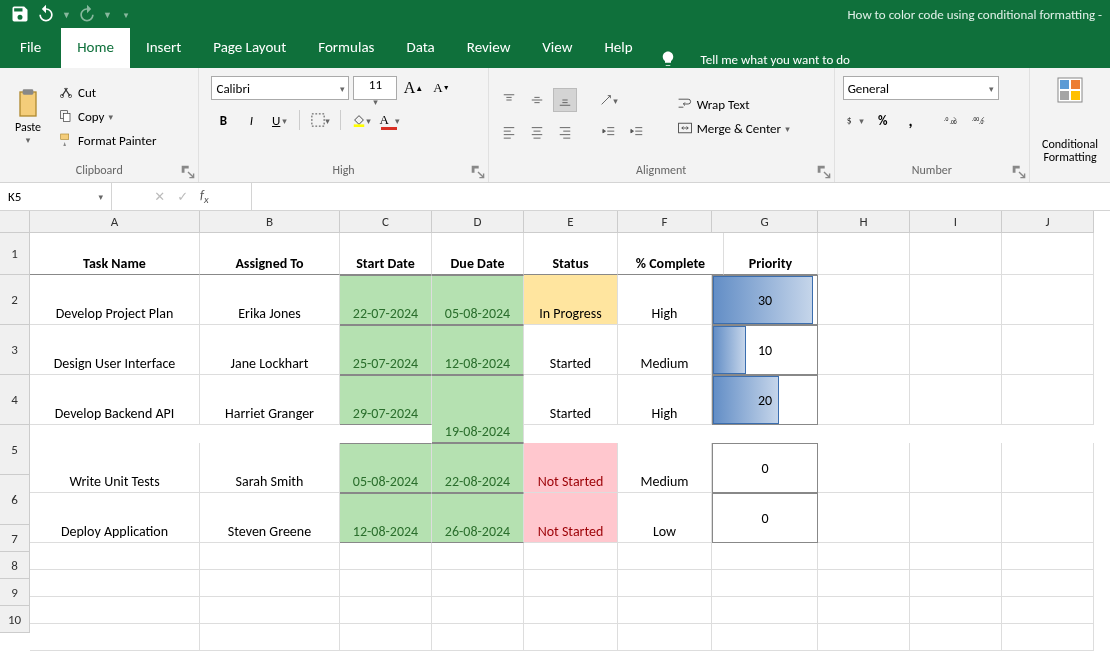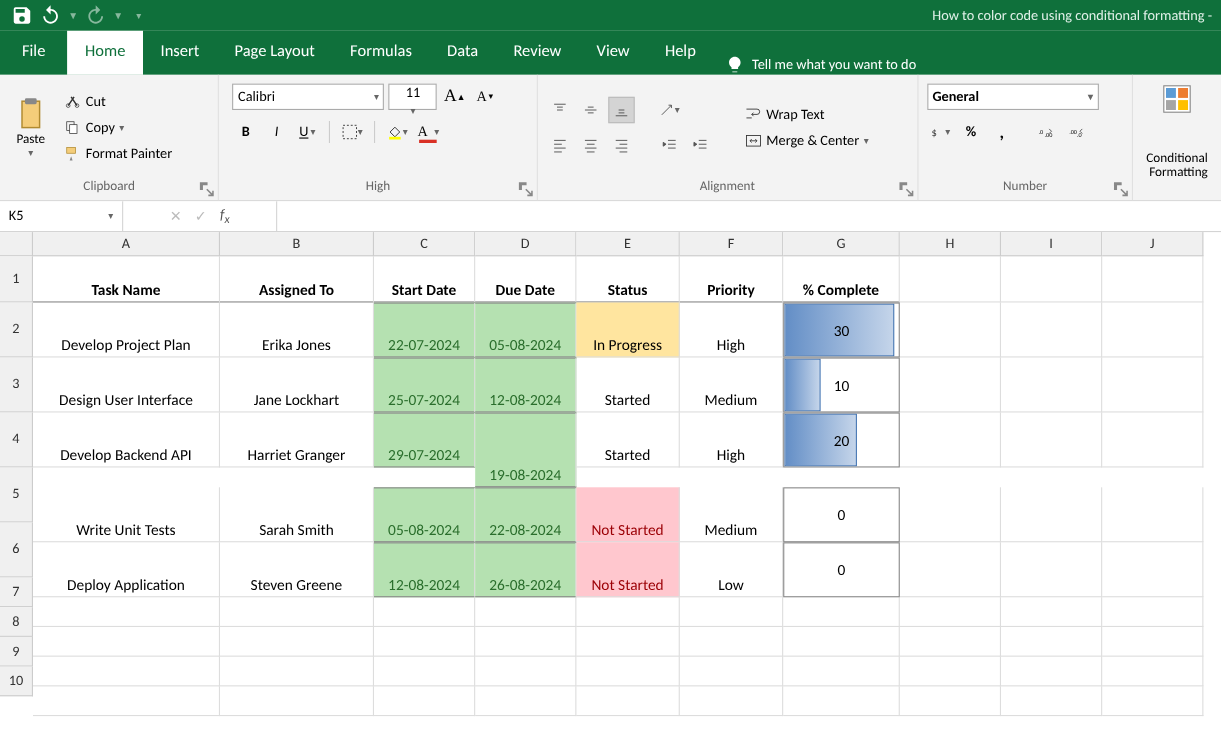--- a/index.html
+++ b/index.html
@@ -10,21 +10,21 @@
 .qat { display: flex; align-items: center; gap: 6px; padding: 0 10px; }
 .qat-icon { width: 20px; height: 20px; display: flex; align-items: center; justify-content: center; fill: #fff; }
 .qat-sep { color: rgba(255,255,255,0.5); font-size: 9px; }
 .doc-title { margin-left: auto; margin-right: 8px; font-size: 13px; color: #e0f0e8; }
 
 
 .menutabs { background: #0f703b; height: 40px; display: flex; align-items: flex-end; }
 .tab { padding: 10px 16px 12px; color: #fff; cursor: pointer; font-size: 15px; }
 .tab.file { padding-left: 20px; padding-right: 20px; text-align: right; }
 .tab.active { background: #fff; color: #0f703b; }
-.tell-me { display: flex; align-items: center; color: #fff; gap: 7px; margin-left: 10px; }
+.tell-me { display: flex; align-items: center; color: #fff; gap: 24px; margin-left: 10px; }
 .bulb { width: 18px; height: 18px; fill: #fff; }
 
 
 .ribbon { height: 115px; background: #f3f3f3; border-bottom: 1px solid #d4d4d4; display: flex; }
 .group { position: relative; border-right: 1px solid #e0e0e0; padding: 4px 8px 2px; display: flex; flex-direction: column; }
 .group-title { text-align: center; font-size: 12px; color: #666; height: 20px; line-height: 20px; }
 .group-body { flex: 1; display: flex; align-items: center; gap: 6px; }
 .dlg-launcher { position: absolute; right: 3px; bottom: 3px; width: 14px; height: 14px; fill: #888; cursor: pointer; }
 
 .col { display: flex; flex-direction: column; gap: 2px; }
@@ -35,21 +35,21 @@
 .small-btn { display: flex; align-items: center; gap: 4px; padding: 2px 4px; cursor: pointer; font-size: 13px; }
 .small-btn svg { width: 16px; height: 16px; }
 .tiny-btn { width: 24px; height: 24px; display: flex; align-items: center; justify-content: center; cursor: pointer; border: 1px solid transparent; }
 .tiny-btn.pressed { background: #d4d4d4; border-color: #bbb; }
 .tiny-btn svg { width: 14px; height: 14px; }
 .caret { font-size: 9px; color: #666; }
 
 .combo { border: 1px solid #aaa; background: #fff; height: 24px; font-size: 13px; display: flex; align-items: center; padding: 0 4px; justify-content: space-between; gap: 4px; }
 .font-name { width: 138px; }
 .font-size { width: 44px; flex-direction: column; }
-.number-fmt { width: 156px; font-weight: bold; }
+.number-fmt { width: 156px; }
 
 
 .fbar { height: 28px; border-bottom: 1px solid #d4d4d4; display: flex; align-items: stretch; background: #fff; }
 .namebox { width: 112px; border-right: 1px solid #d4d4d4; display: flex; align-items: center; padding: 0 8px; font-size: 13px; justify-content: space-between; }
 .fbar-icons { display: flex; align-items: center; padding: 0 10px; gap: 12px; color: #bbb; border-right: 1px solid #d4d4d4; width: 140px; justify-content: center; }
 .fbar-input { flex: 1; padding: 0 8px; display: flex; align-items: center; }
 
 
 .grid { position: relative; }
 .corner { position: absolute; left: 0; top: 0; width: 30px; height: 22px; background: #f0f0f0; border-right: 1px solid #ccc; border-bottom: 1px solid #ccc; }
@@ -336,21 +336,21 @@
   <div class="group" style="flex:1;border-right:none;">
     <div class="group-body">
       <div class="big-btn">
         <svg viewBox="0 0 32 32">
             <rect x="4" y="4" width="24" height="24" fill="#fff" stroke="#888"></rect>
             <rect x="6" y="6" width="9" height="9" fill="#5b9bd5"></rect>
             <rect x="17" y="6" width="9" height="9" fill="#ed7d31"></rect>
             <rect x="6" y="17" width="9" height="9" fill="#a5a5a5"></rect>
             <rect x="17" y="17" width="9" height="9" fill="#ffc000"></rect>
           </svg>
-        <span style="text-align:right;line-height:1.1;margin-top:32px;">Conditional Formatting</span>
+        <span style="text-align:center;line-height:1.1;margin-top:32px;">Conditional Formatting</span>
       </div>
     </div>
     <div class="group-title"></div>
   </div>
 </div>
 
 <div class="fbar">
   <div class="namebox">
       <span>K5</span>
       <span class="caret">▾</span>
@@ -389,22 +389,22 @@
       <div class="rowhead" style="height: 27px;">9</div>
       <div class="rowhead" style="height: 27px;">10</div>
     </div>
   <div class="cells" id="cells">
       <div class="cellrow">
         <div class="cell hdrcell" style="width: 170px; height: 42px;">Task Name</div>
         <div class="cell hdrcell" style="width: 140px; height: 42px;">Assigned To</div>
         <div class="cell hdrcell" style="width: 92px; height: 42px;">Start Date</div>
         <div class="cell hdrcell" style="width: 92px; height: 42px;">Due Date</div>
         <div class="cell hdrcell" style="width: 94px; height: 42px;">Status</div>
+        <div class="cell hdrcell" style="width: 106px; height: 42px;">% Complete</div>
         <div class="cell hdrcell" style="width: 94px; height: 42px;">Priority</div>
-        <div class="cell hdrcell" style="width: 106px; height: 42px;">% Complete</div>
         <div class="cell " style="width: 92px; height: 42px;"></div>
         <div class="cell " style="width: 92px; height: 42px;"></div>
         <div class="cell " style="width: 92px; height: 42px;"></div>
       </div>
       <div class="cellrow">
         <div class="cell " style="width: 170px; height: 50px;">Develop Project Plan</div>
         <div class="cell " style="width: 140px; height: 50px;">Erika Jones</div>
         <div class="cell date-green" style="width: 92px; height: 50px;">22-07-2024</div>
         <div class="cell date-green" style="width: 92px; height: 50px;">05-08-2024</div>
         <div class="cell yellow" style="width: 94px; height: 50px;">In Progress</div>

